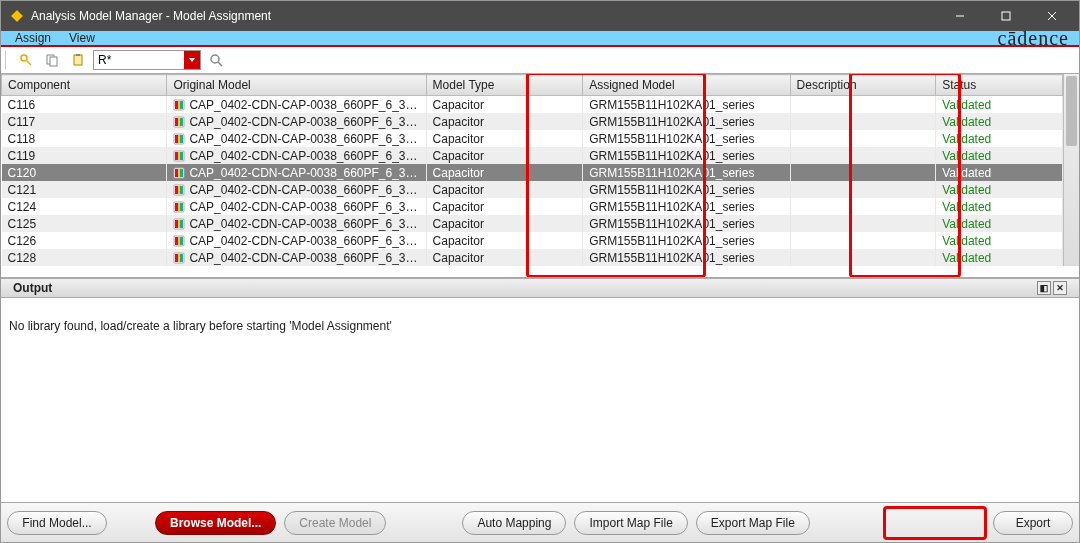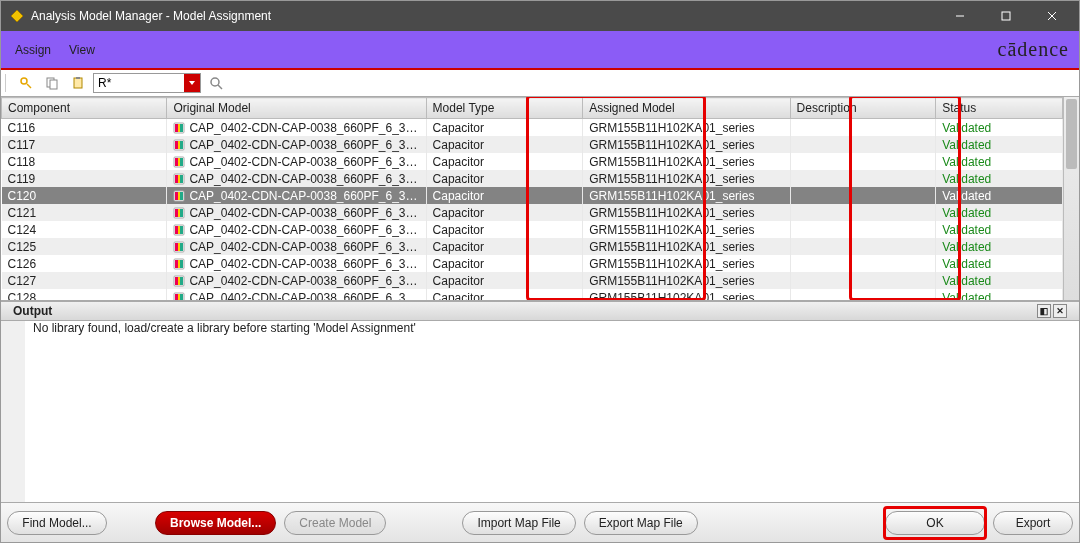--- a/index.html
+++ b/index.html
@@ -2,21 +2,21 @@
 <html><head>
 <meta charset="utf-8">
 <style>
   * { box-sizing: border-box; }
   html, body { margin:0; padding:0; font-family: "Segoe UI", Tahoma, sans-serif; font-size:12px; color:#222; }
   .window { width:1080px; height:543px; display:flex; flex-direction:column; background:#f0f0f0; border:1px solid #999;}
   .titlebar { height:30px; background:#4a4a4a; color:#fff; display:flex; align-items:center; padding:0 4px; }
   .titlebar .app-icon { width:16px; height:16px; margin:0 6px 0 4px; display:flex; align-items:center; justify-content:center;}
   .titlebar .title { flex:1; font-size:12px; }
   .titlebar .win-btn { width:46px; height:30px; display:flex; align-items:center; justify-content:center; color:#fff;}
-  .menubar-wrap { display:flex; align-items:center; height:39px; background:#8b5cf6; border-bottom:2px solid #c00;}
+  .menubar-wrap { display:flex; align-items:center; height:16px; background:#7dd3fc; border-bottom:2px solid #c00;}
   .menubar { display:flex; gap:2px; padding-left:6px; }
   .menu-item { padding:2px 8px; }
   .brand { margin-left:auto; margin-right:10px; font-family: "Times New Roman", serif; font-size:20px; letter-spacing:1px; color:#222;}
   .toolbar { height:26px; background:#fff; display:flex; align-items:center; padding:2px 4px; gap:4px; }
   .tool-btn { width:22px; height:22px; display:flex; align-items:center; justify-content:center; border:1px solid transparent; border-radius:2px;}
   .divider { width:6px; border-left:1px solid #ccc; height:18px; }
   .filter-box { display:flex; align-items:center; border:1px solid #999; height:20px; background:#fff;}
   .filter-box input { border:none; outline:none; padding:0 4px; width:90px; height:18px; font-size:12px;}
   .filter-box .dd { width:16px; height:18px; background:#c00; display:flex; align-items:center; justify-content:center;}
   .grid { flex:0 0 auto; position:relative; background:#fff; border-top:1px solid #aaa; border-bottom:1px solid #aaa; height:205px; overflow:hidden;}
@@ -31,21 +31,21 @@
   .selected .status-validated { color:#fff; }
   .model-icon { width:12px; height:12px; display:inline-block; vertical-align:middle; margin-right:4px;}
   .vscroll { width:16px; background:linear-gradient(#eee,#ddd); border-left:1px solid #bbb; position:relative;}
   .vscroll .thumb { position:absolute; left:2px; right:2px; top:2px; height:70px; background:#bbb; border-radius:2px;}
   .highlight-box { position:absolute; border:3px solid #e60000; border-radius:4px; pointer-events:none; }
   .hb1 { top:-2px; left:525px; width:180px; height:206px; }
   .hb2 { top:-2px; left:848px; width:112px; height:206px; }
   .output-head { height:20px; background:linear-gradient(#f0f0f0,#d8d8d8); border-top:1px solid #aaa; border-bottom:1px solid #aaa; display:flex; align-items:center; padding:0 12px; font-weight:bold; font-size:12px;}
   .output-head .dock-icons { margin-left:auto; display:flex; gap:2px; }
   .dock-ic { width:14px; height:14px; border:1px solid #888; font-size:9px; display:flex; align-items:center; justify-content:center; background:#eee;}
-  .output-body { flex:1; background:#fff; padding:0 8px; overflow:auto;margin-left:24px; }
+  .output-body { flex:1; background:#fff; padding:21px 8px; overflow:auto; }
   .button-bar { height:40px; background:linear-gradient(#f7f7f7,#e4e4e4); border-top:1px solid #aaa; display:flex; align-items:center; padding:0 6px; gap:8px; position:relative;}
   .btn { height:24px; padding:0 14px; border:1px solid #999; border-radius:12px; background:linear-gradient(#fdfdfd,#e0e0e0); display:flex; align-items:center; font-size:12px; min-width:100px; justify-content:center;}
   .btn.primary { background:linear-gradient(#d80000,#a00000); color:#fff; border-color:#800; font-weight:bold;margin-left:40px;}
   .btn.disabled { color:#888; background:linear-gradient(#eee,#ddd); }
   .spacer-flex { flex:1; }
   .hb-ok { position:absolute; border:3px solid #e60000; border-radius:4px; pointer-events:none; right:92px; top:3px; width:104px; height:34px;}
   
   col.c-comp { width:150px; }
   col.c-orig { width:235px; }
   col.c-type { width:142px; }
@@ -261,33 +261,20 @@
                       <rect x="2" y="2" width="3" height="8" fill="#e05"></rect>
                       <rect x="5" y="2" width="2" height="8" fill="#fc0"></rect>
                       <rect x="7" y="2" width="3" height="8" fill="#2a8"></rect>
                     </svg></span>CAP_0402-CDN-CAP-0038_660PF_6_3V...</td>
                 <td>Capacitor</td>
                 <td>GRM155B11H102KA01_series</td>
                 <td></td>
                 <td><span class="status-validated">Validated</span></td>
               </tr>
               <tr>
-                <td>C127</td>
-                <td><span class="model-icon"><svg width="12" height="12" viewBox="0 0 12 12">
-                      <rect x="1" y="1" width="10" height="10" rx="1" fill="#fff" stroke="#aaa"></rect>
-                      <rect x="2" y="2" width="3" height="8" fill="#e05"></rect>
-                      <rect x="5" y="2" width="2" height="8" fill="#fc0"></rect>
-                      <rect x="7" y="2" width="3" height="8" fill="#2a8"></rect>
-                    </svg></span>CAP_0402-CDN-CAP-0038_660PF_6_3V...</td>
-                <td>Capacitor</td>
-                <td>GRM155B11H102KA01_series</td>
-                <td></td>
-                <td><span class="status-validated">Validated</span></td>
-              </tr>
-              <tr>
                 <td>C128</td>
                 <td><span class="model-icon"><svg width="12" height="12" viewBox="0 0 12 12">
                       <rect x="1" y="1" width="10" height="10" rx="1" fill="#fff" stroke="#aaa"></rect>
                       <rect x="2" y="2" width="3" height="8" fill="#e05"></rect>
                       <rect x="5" y="2" width="2" height="8" fill="#fc0"></rect>
                       <rect x="7" y="2" width="3" height="8" fill="#2a8"></rect>
                     </svg></span>CAP_0402-CDN-CAP-0038_660PF_6_3V...</td>
                 <td>Capacitor</td>
                 <td>GRM155B11H102KA01_series</td>
                 <td></td>
@@ -313,21 +300,21 @@
   </div>
   <div class="output-body">
     <span>No library found, load/create a library before starting 'Model Assignment'</span>
   </div>
 
   <div class="button-bar">
     <div class="btn">Find Model...</div>
     <div class="btn primary">Browse Model...</div>
     <div class="btn disabled">Create Model</div>
     <div style="width:60px"></div>
+    <div class="btn">Auto Mapping</div>
     <div class="btn">Import Map File</div>
     <div class="btn">Export Map File</div>
     <div class="spacer-flex"></div>
-    <div class="btn">OK</div>
     <div class="btn" style="min-width:80px">Export</div>
     <div class="hb-ok"></div>
   </div>
 
 </div>
 
 </body></html>

